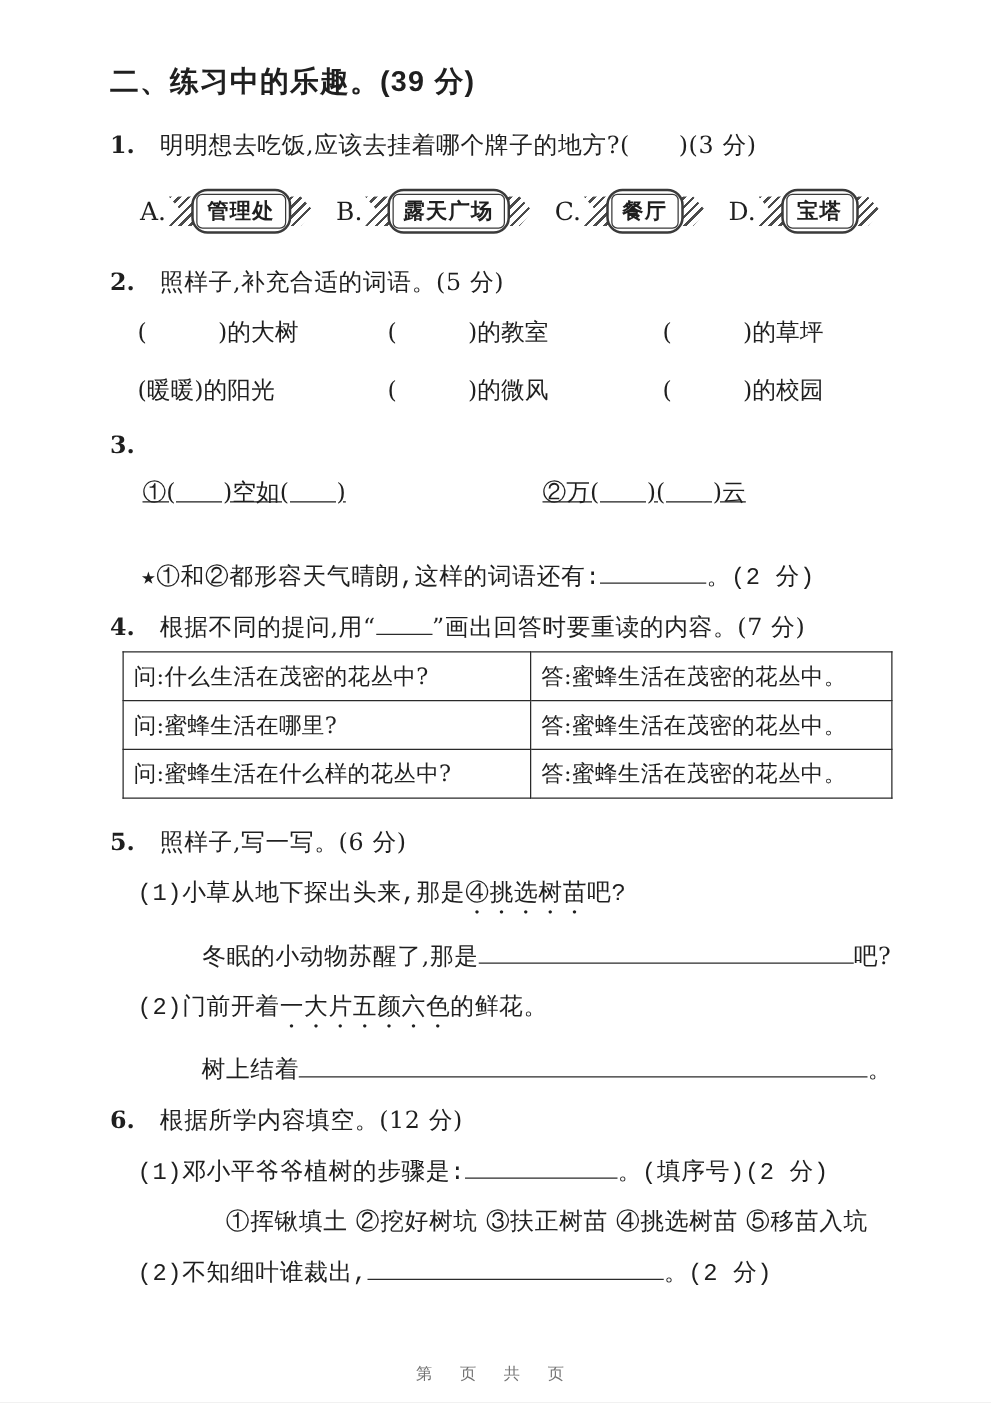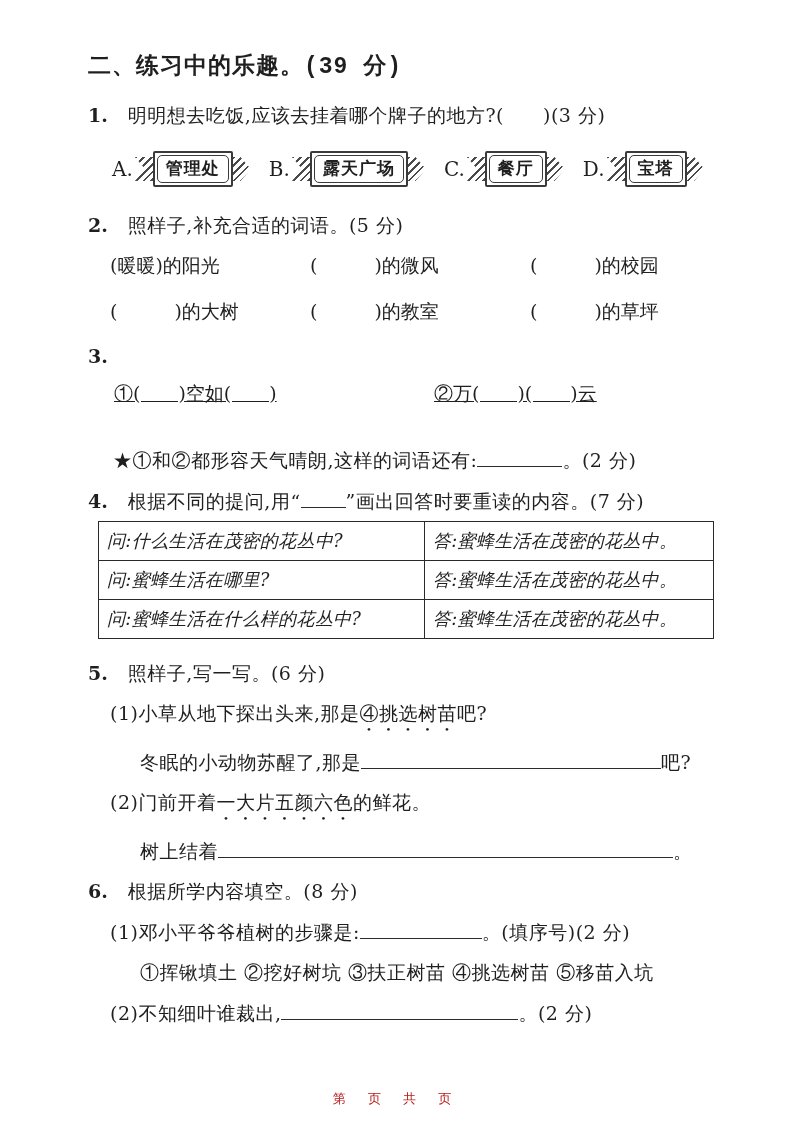--- a/index.html
+++ b/index.html
@@ -9,32 +9,32 @@
     position: relative;
     width: 793px; height: 1122px;
     background: #ffffff;
     color: #1f1f1f;
     font-family: "DejaVu Serif", "Liberation Serif", serif;
     font-size: 19px;
     overflow: hidden;
     padding: 50px 58px 0 88px;
   }
   .section-title {
-    font-family: Liberation Mono, monospace;
+    font-family: Liberation Sans, sans-serif;
     font-weight: bold;
     font-size: 23px;
     letter-spacing: 1px;
     margin-bottom: 22px;
   }
   .question { margin-bottom: 14px; }
   .q-head { display: flex; align-items: baseline; margin-bottom: 14px; }
   .q-num { font-weight: bold; margin-right: 8px; flex: 0 0 auto; font-size: 19px; }
   .q-text { letter-spacing: 0.5px; margin-left: 12px; }
-  .sub { padding-left: 22px; margin-bottom: 14px; letter-spacing: 0.5px; }
-  .sub2 { padding-left: 52px; margin-bottom: 14px; letter-spacing: 0.5px; }
+  .sub { padding-left: 22px; margin-bottom: 14px; letter-spacing: 0.5px; font-family: Liberation Mono, monospace; }
+  .sub2 { padding-left: 52px; margin-bottom: 14px; letter-spacing: 0.5px; text-align: center; }
 
   
   .blank {
     display: inline-block;
     border-bottom: 1.6px solid #2b2b2b;
     height: 1.05em;
     vertical-align: baseline;
   }
   .w45 { width: 45px; }
   .w85 { width: 85px; }
@@ -66,21 +66,21 @@
     width: 26px; height: 24px;
     background: repeating-linear-gradient(135deg, #4a4a4a 0px, #4a4a4a 2px, transparent 2px, transparent 5.5px);
     flex: 0 0 auto;
   }
   .ribbon.left  { clip-path: polygon(0 0, 100% 0, 100% 100%, 0 100%, 40% 50%); margin-right: -8px; }
   .ribbon.right { clip-path: polygon(0 0, 60% 0, 100% 50%, 60% 100%, 0 100%); margin-left: -8px; }
   .sign-box {
     position: relative; z-index: 2;
     background: #fff;
     border: 2px solid #3a3a3a;
-    border-radius: 2px;
+    border-radius: 13px;
     padding: 2px;
     flex: 0 0 auto;
   }
   .sign-inner {
     display: block;
     border: 1.5px solid #3a3a3a;
     border-radius: 5px;
     padding: 1px 8px 2px 8px;
     font-size: 17px;
     font-weight: 600;
@@ -99,31 +99,30 @@
     border-collapse: collapse;
     margin: 6px 0 22px 10px;
     width: 616px;
     font-size: 18px;
   }
   .qa-table td {
     border: 1.8px solid #2a2a2a;
     padding: 7px 8px;
     letter-spacing: 0.3px;
     white-space: nowrap;
-    font-style: italic;
   }
   .qa-table td.q-col { width: 53%; }
 
   .footer {
     position: absolute;
     bottom: 14px; left: 0; right: 0;
     text-align: center;
     font-size: 13px;
     letter-spacing: 9px;
-    color: #b91c1c;
+    color: #737373;
   }
 </style>
 </head>
 <body>
 
 <div class="page">
 
   <div class="section-title">二、练习中的乐趣。(39 分)</div>
 
   <div class="question">
@@ -164,30 +163,30 @@
           </span>
         <span class="ribbon right"></span>
       </div>
     </div>
   </div>
 
   <div class="question">
     <div class="q-head">
       <span class="q-num">2.</span>
       <span class="q-text">照样子,补充合适的词语。(5 分)</span>
+    </div>
+    <div class="word-row">
+      <span>(　　　)的大树</span>
+      <span>(　　　)的教室</span>
+      <span>(　　　)的草坪</span>
     </div>
     <div class="word-row">
       <span>(暖暖)的阳光</span>
       <span>(　　　)的微风</span>
       <span>(　　　)的校园</span>
-    </div>
-    <div class="word-row">
-      <span>(　　　)的大树</span>
-      <span>(　　　)的教室</span>
-      <span>(　　　)的草坪</span>
     </div>
   </div>
 
   <div class="question">
     <div class="q-head">
       <span class="q-num">3.</span>
     </div>
     <div class="idiom-row">
       <span>①(　　)空如(　　)</span>
       <span>②万(　　)(　　)云</span>
@@ -237,21 +236,21 @@
       <span>(2)门前开着</span><span class="emph">一大片五颜六色</span><span>的鲜花。</span>
     </div>
     <div class="sub2">
       <span>树上结着</span><span class="blank w455"></span><span>。</span>
     </div>
   </div>
 
   <div class="question">
     <div class="q-head">
       <span class="q-num">6.</span>
-      <span class="q-text">根据所学内容填空。(8 分)</span>
+      <span class="q-text">根据所学内容填空。(12 分)</span>
     </div>
     <div class="sub">
       <span>(1)邓小平爷爷植树的步骤是:</span><span class="blank w122"></span><span>。(填序号)(2 分)</span>
     </div>
     <div class="sub2">①挥锹填土 ②挖好树坑 ③扶正树苗 ④挑选树苗 ⑤移苗入坑</div>
     <div class="sub">
       <span>(2)不知细叶谁裁出,</span><span class="blank w237"></span><span>。(2 分)</span>
     </div>
   </div>
 

